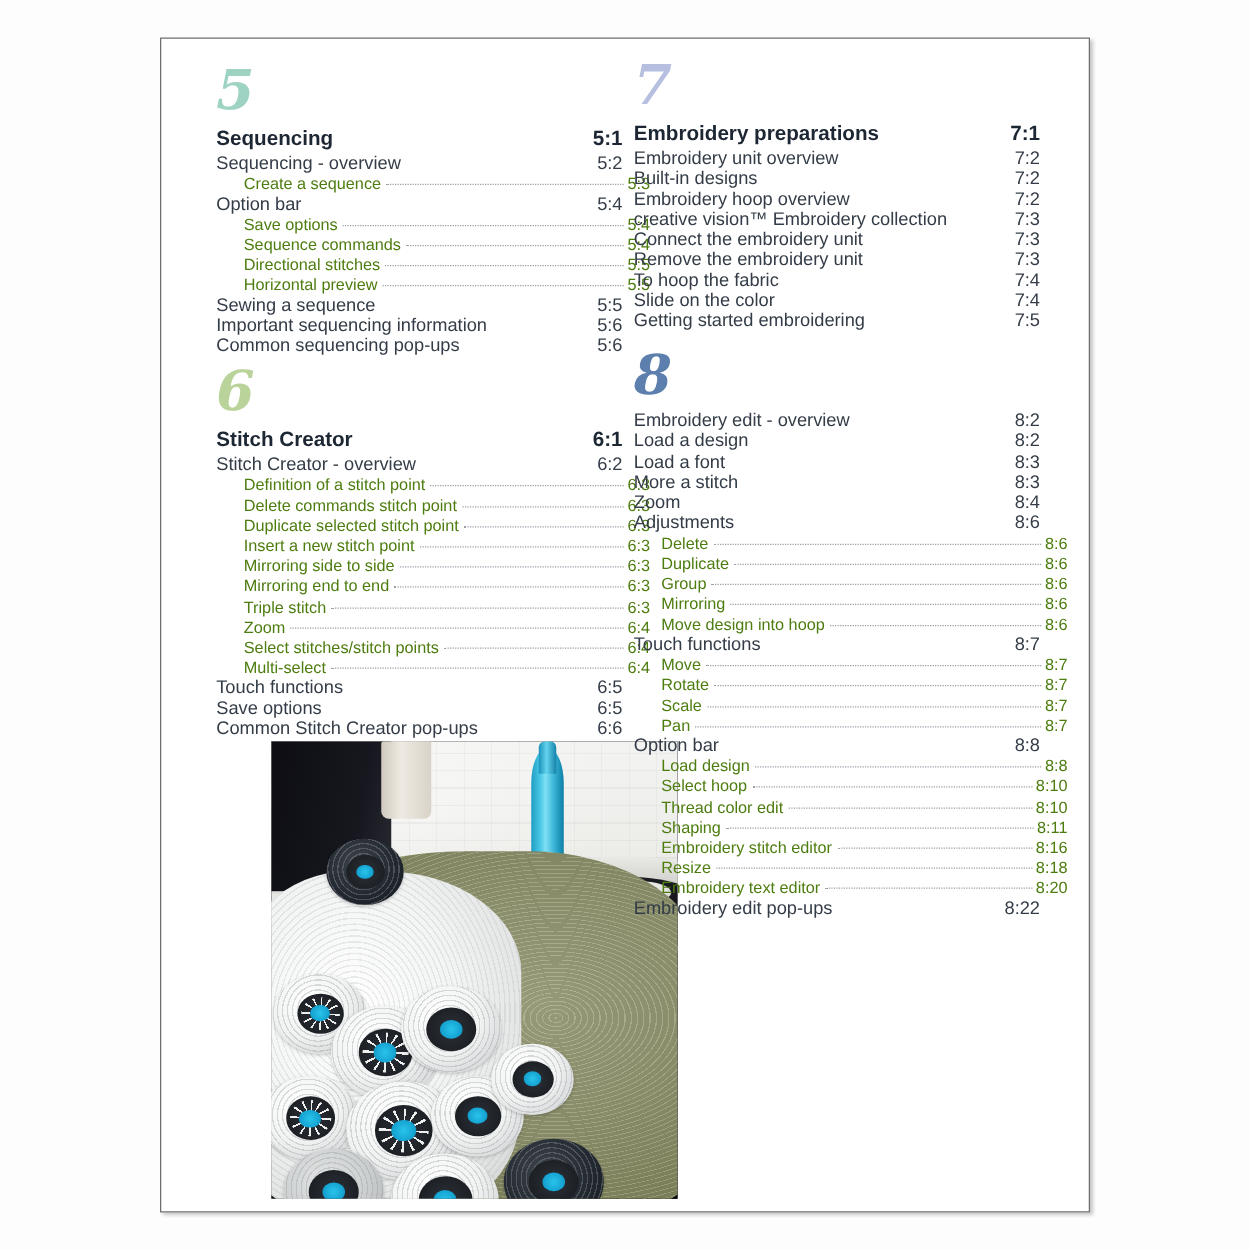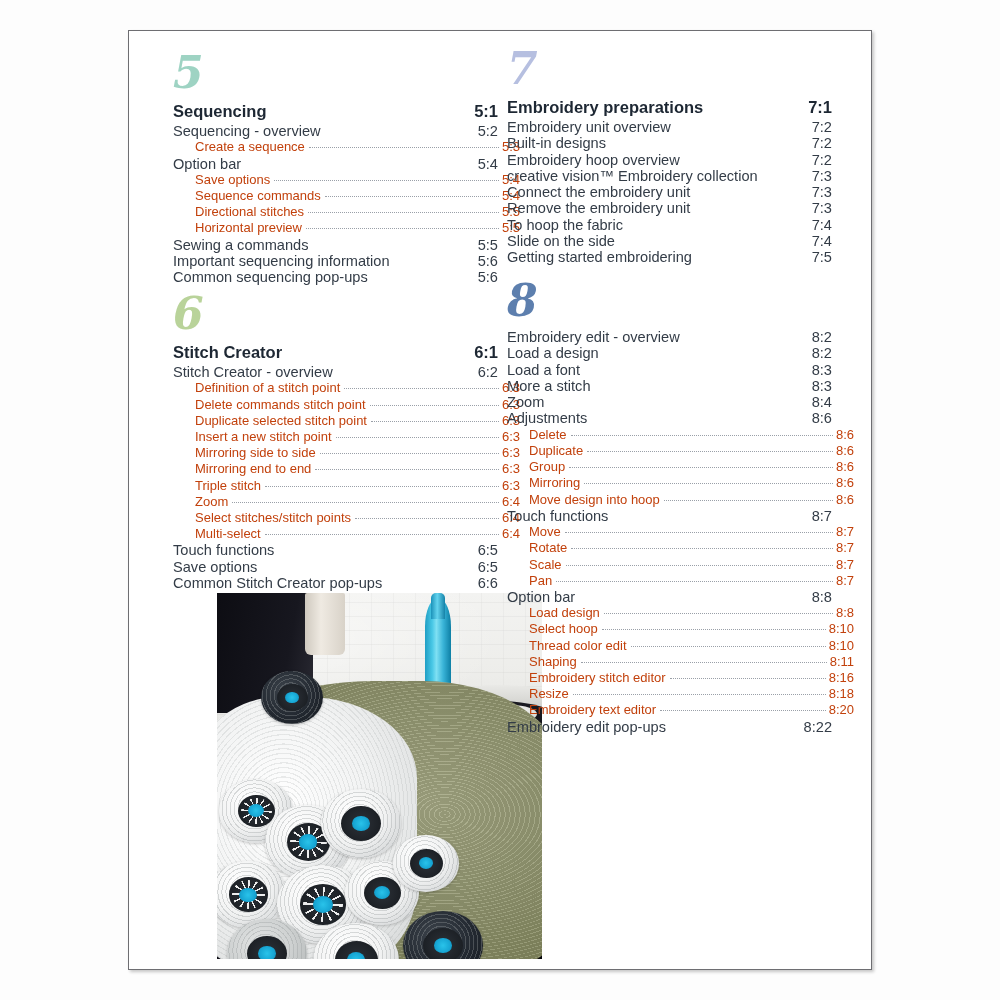--- a/index.html
+++ b/index.html
@@ -82,21 +82,21 @@
   .lv0 .pg { font-weight: bold; }
 
   .lv1 {
     font-size: 14.6px;
     line-height: 16.3px;
     color: #333c47;
   }
   .lv2 {
     font-size: 13px;
     line-height: 16.2px;
-    color: #c2410c;
+    color: #4d7c0f;
     padding-left: 22px;
   }
   .lv2 .pg { font-size: 13px; }
 
   
   #photo {
     position: absolute;
     left: 44px; top: 562px;
     width: 325px; height: 366px;
     overflow: hidden;
@@ -275,21 +275,21 @@
               <span class="lbl">Directional stitches</span>
               <span class="dots"></span>
               <span class="pg">5:5</span>
             </div>
             <div class="toc-row lv2">
               <span class="lbl">Horizontal preview</span>
               <span class="dots"></span>
               <span class="pg">5:5</span>
             </div>
             <div class="toc-row lv1">
-              <span class="lbl">Sewing a commands</span>
+              <span class="lbl">Sewing a sequence</span>
               <span class="spacer"></span>
               <span class="pg">5:5</span>
             </div>
             <div class="toc-row lv1">
               <span class="lbl">Important sequencing information</span>
               <span class="spacer"></span>
               <span class="pg">5:6</span>
             </div>
             <div class="toc-row lv1">
               <span class="lbl">Common sequencing pop-ups</span>
@@ -509,21 +509,21 @@
               <span class="lbl">Remove the embroidery unit</span>
               <span class="spacer"></span>
               <span class="pg">7:3</span>
             </div>
             <div class="toc-row lv1">
               <span class="lbl">To hoop the fabric</span>
               <span class="spacer"></span>
               <span class="pg">7:4</span>
             </div>
             <div class="toc-row lv1">
-              <span class="lbl">Slide on the side</span>
+              <span class="lbl">Slide on the color</span>
               <span class="spacer"></span>
               <span class="pg">7:4</span>
             </div>
             <div class="toc-row lv1">
               <span class="lbl">Getting started embroidering</span>
               <span class="spacer"></span>
               <span class="pg">7:5</span>
             </div>
           </div>
       </div>

